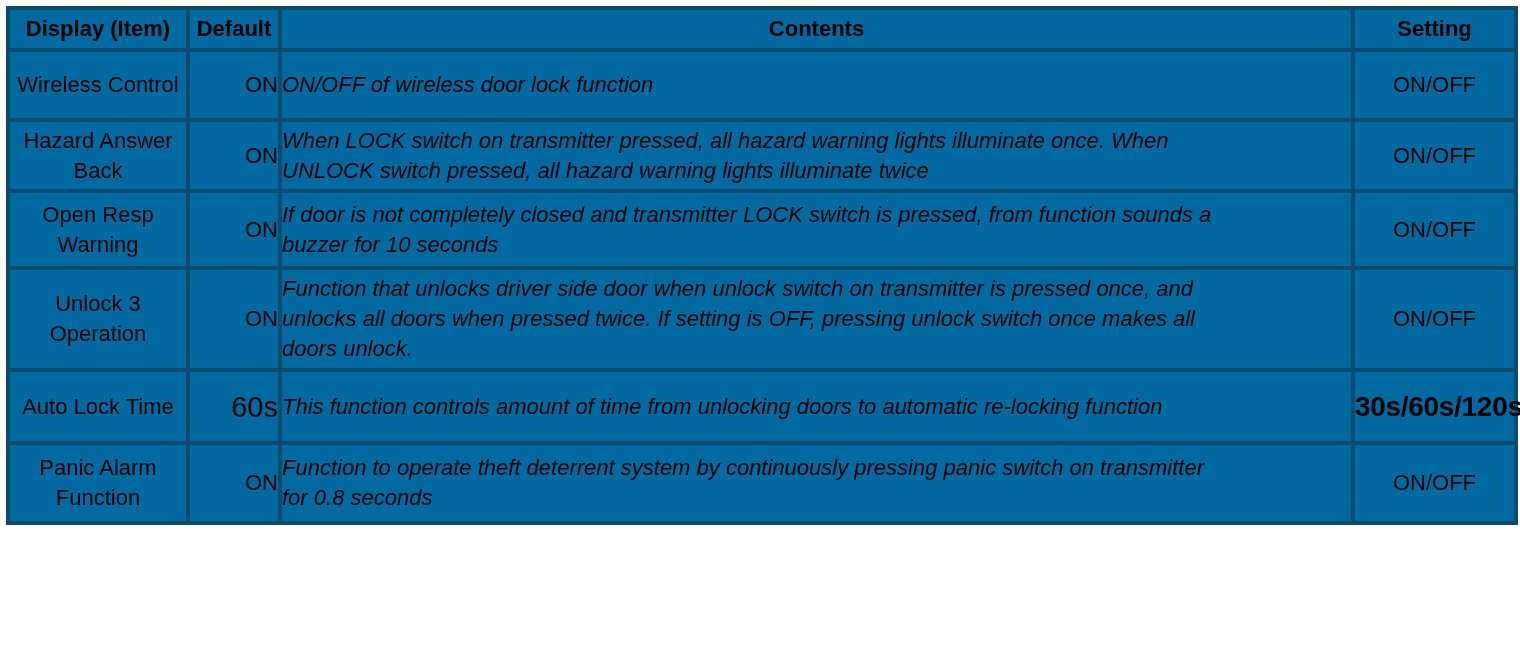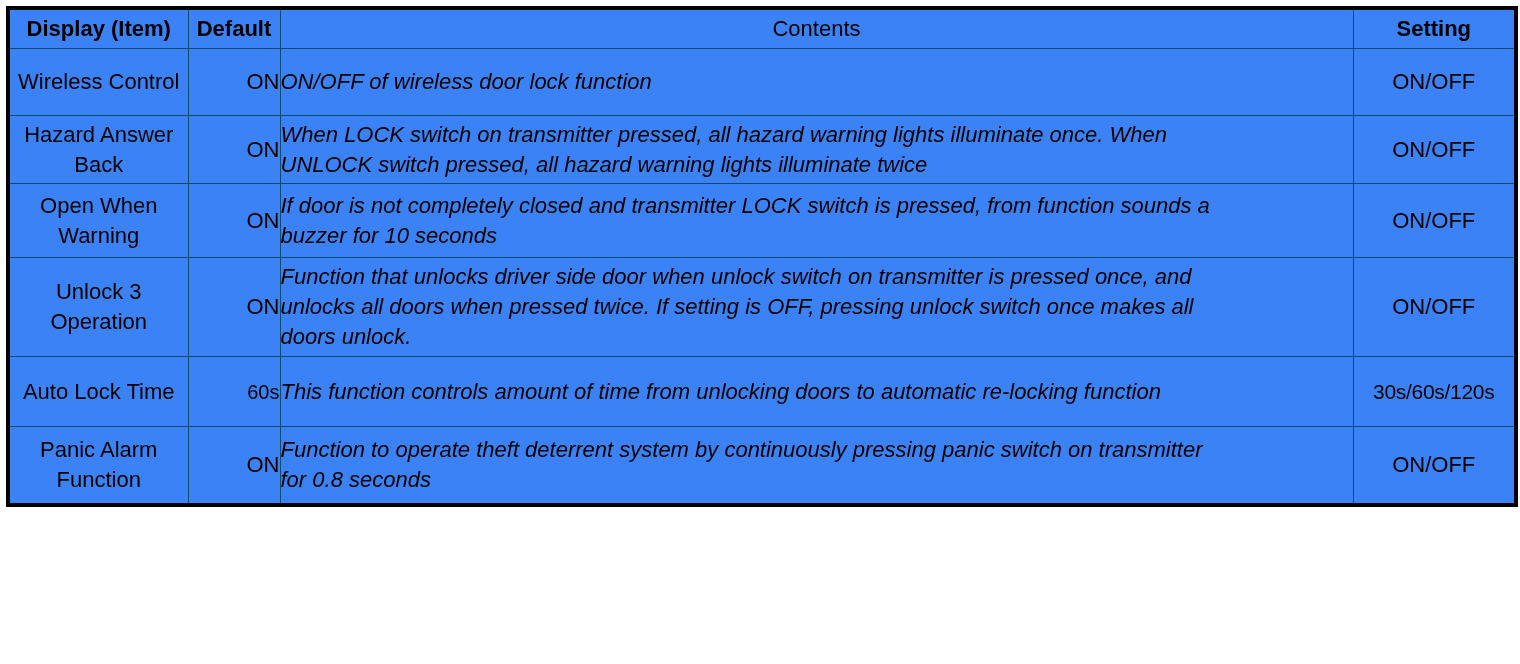--- a/index.html
+++ b/index.html
@@ -32,74 +32,74 @@
     background: #ffffff;
   }
 
   table.spec col.c-display  { width: 180px; }
   table.spec col.c-default  { width: 92px;  }
   table.spec col.c-contents { width: 1073px; }
   table.spec col.c-setting  { width: 163px; }
 
   table.spec th,
   table.spec td {
-    border: 1px solid #0c4a6e;
+    border: 4px solid #0c4a6e;
     padding: 0;
     vertical-align: middle;
-    background: #3b82f6;
+    background: #0369a1;
   }
 
   
   table.spec {
     border: 4px solid #000000;
   }
 
   
   thead th {
     font-size: 22px;
     font-weight: bold;
     text-align: center;
     height: 38px;
     line-height: 26px;
     padding: 2px 4px;
     border-bottom: 4px solid #000000;
     white-space: nowrap;
   }
-  thead th.th-contents { font-weight: normal; }
+  thead th.th-contents { font-weight: bold; }
 
   
   tbody td {
     font-size: 22px;
     line-height: 30px;
   }
 
   td.display {
     text-align: center;
     padding: 6px 4px;
     margin-top: 39px;
   }
   td.default {
     text-align: right;
     padding: 6px 2px;
     white-space: nowrap;
   }
-  td.default.small { font-size: 20px; margin-left: 46px; }
+  td.default.small { font-size: 29px; margin-left: 46px; }
 
   td.contents {
     text-align: left;
     padding: 6px 6px 6px 9px;
   }
   td.contents .line { display: block; white-space: nowrap; font-style: italic; }
 
   td.setting {
     text-align: center;
     padding: 6px 2px;
     white-space: nowrap;
   }
-  td.setting.tight { font-size: 21px; letter-spacing: -0.3px; }
+  td.setting.tight { font-size: 28px; letter-spacing: -0.3px; font-weight: bold; }
 
   
   tr.r0 td { height: 66px; }
   tr.r1 td { height: 67px; }
   tr.r2 td { height: 72px; }
   tr.r3 td { height: 72px; }
   tr.r4 td { height: 73px; }
   tr.r5 td { height: 98px; }
   tr.r6 td { height: 69px; }
   tr.r7 td { height: 76px; }
@@ -150,21 +150,21 @@
           <span class="line">When LOCK switch on transmitter pressed, all hazard warning lights illuminate once. When</span>
           <span class="line">UNLOCK switch pressed, all hazard warning lights illuminate twice</span>
         </td>
         <td class="setting">ON/OFF</td>
       </tr>
 
 
 
       <tr class="r4">
         <td class="display">
-          <span class="line">Open When</span>
+          <span class="line">Open Resp</span>
           <span class="line">Warning</span>
         </td>
         <td class="default">ON</td>
         <td class="contents">
           <span class="line">If door is not completely closed and transmitter LOCK switch is pressed, from function sounds a</span>
           <span class="line">buzzer for 10 seconds</span>
         </td>
         <td class="setting">ON/OFF</td>
       </tr>
 

